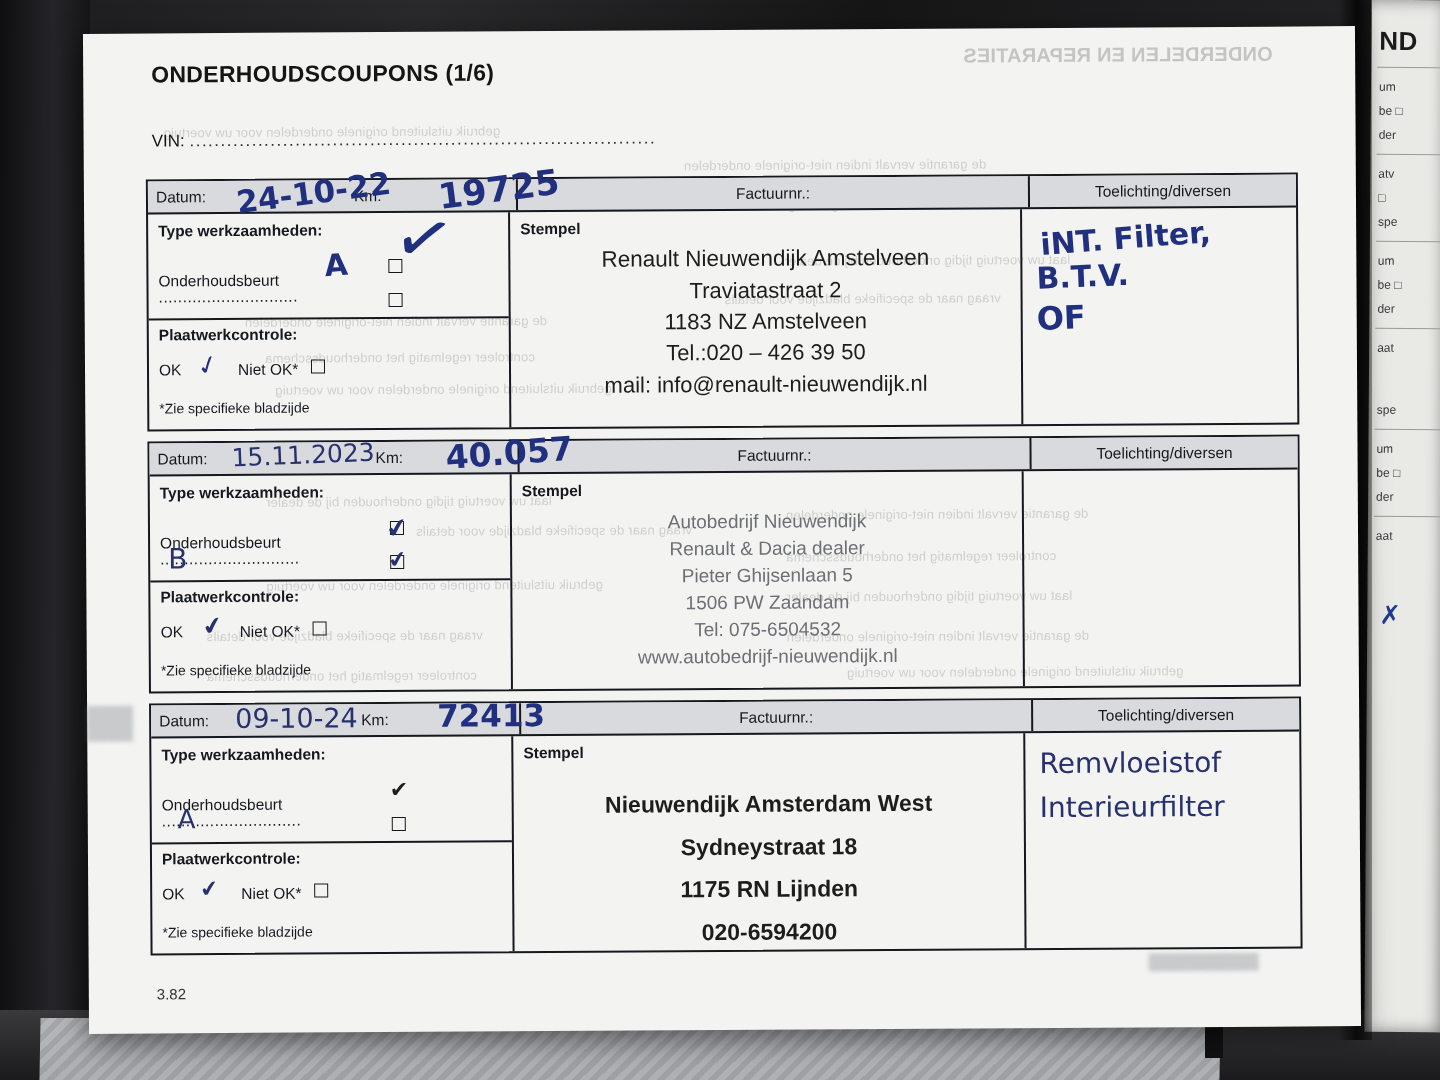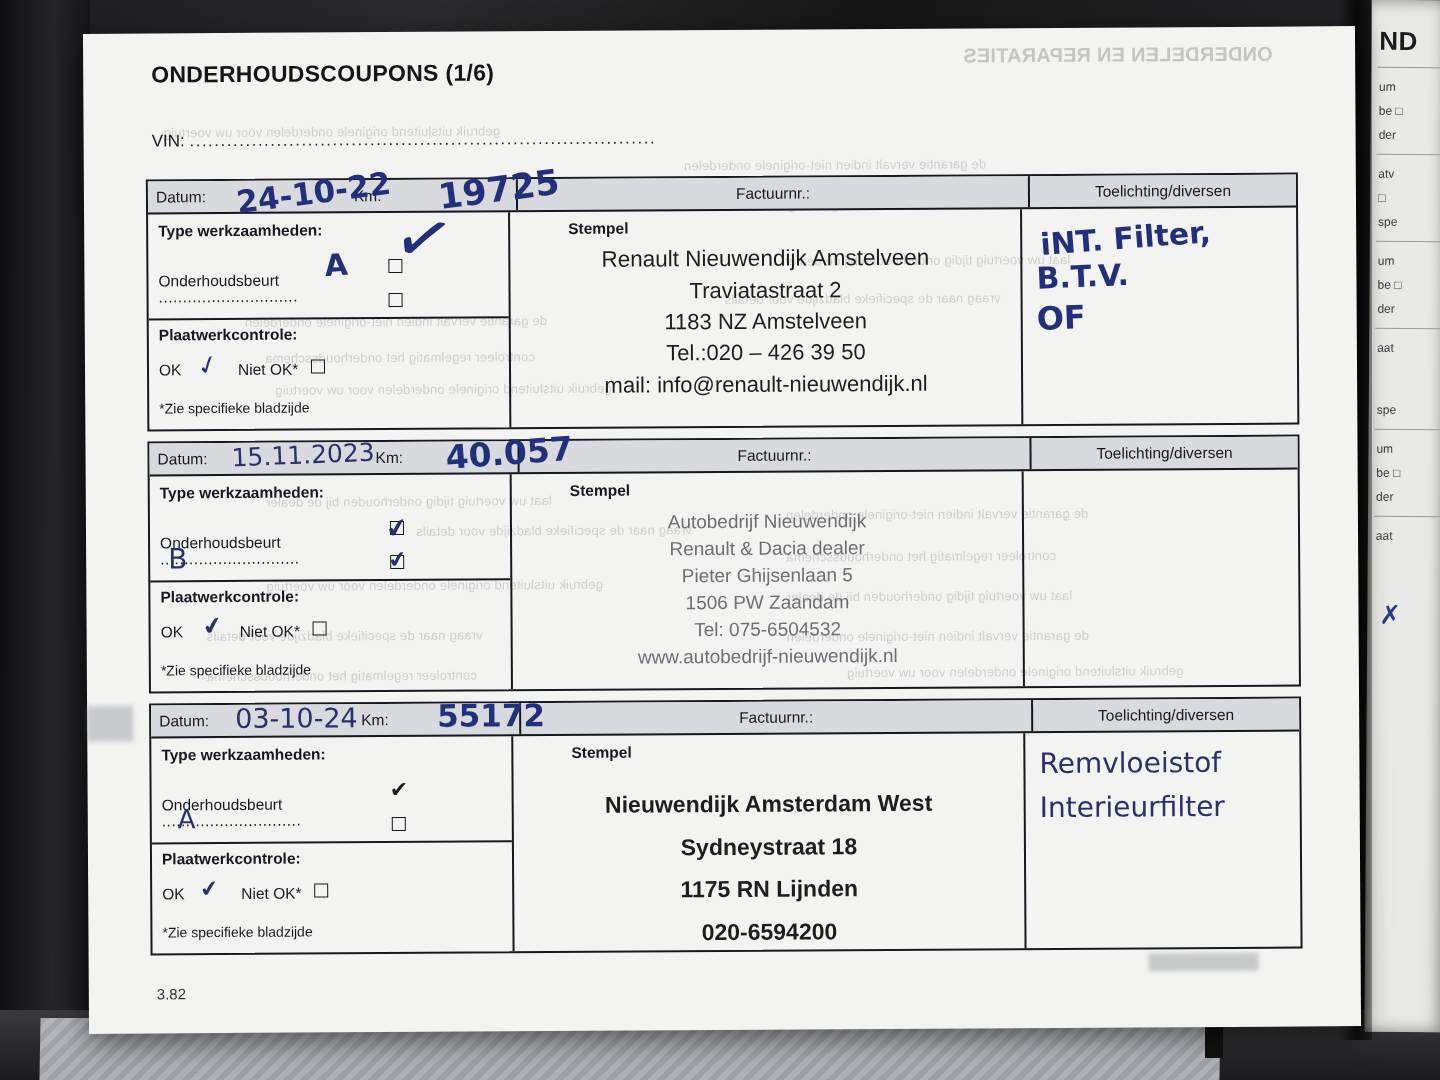--- a/index.html
+++ b/index.html
@@ -217,21 +217,20 @@
     border: 1.5px solid #15181e;
     vertical-align: 1px;
   }
 
   .stempel-label {
     position: absolute;
     left: 10px; top: 8px;
     font-size: 15.5px;
     font-weight: bold;
     color: #15181e;
-    margin-left: 48px;
   }
   .stamp {
     position: absolute;
     left: 0; right: 0;
     text-align: center;
     color: #1d1d1d;
   }
   .stamp div { line-height: 1.42; }
 
   .stamp-a { top: 32px; font-size: 22px; }
@@ -490,19 +489,19 @@
               <div>020-6594200</div>
             </div>
           </div>
 
           <div class="cb-right">
             <span class="hand pen" style="left:14px; top:14px; font-size:28px;">Remvloeistof</span>
             <span class="hand pen" style="left:14px; top:58px; font-size:28px;">Interieurfilter</span>
           </div>
         </div>
 
-        <span class="hand pen" style="left:84px; top:-2px; font-size:27px;">03-10-24</span>
-        <span class="hand" style="left:286px; top:-6px; font-size:31px;">55172</span>
+        <span class="hand pen" style="left:84px; top:-2px; font-size:27px;">09-10-24</span>
+        <span class="hand" style="left:286px; top:-6px; font-size:31px;">72413</span>
       </div>
 
     </div>
   </div>
 </div>
 
 </body></html>

